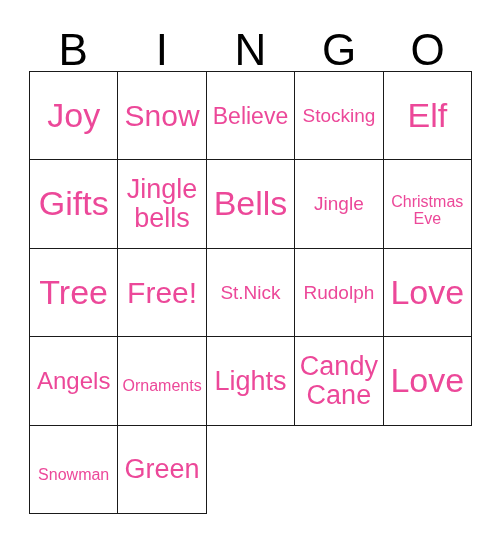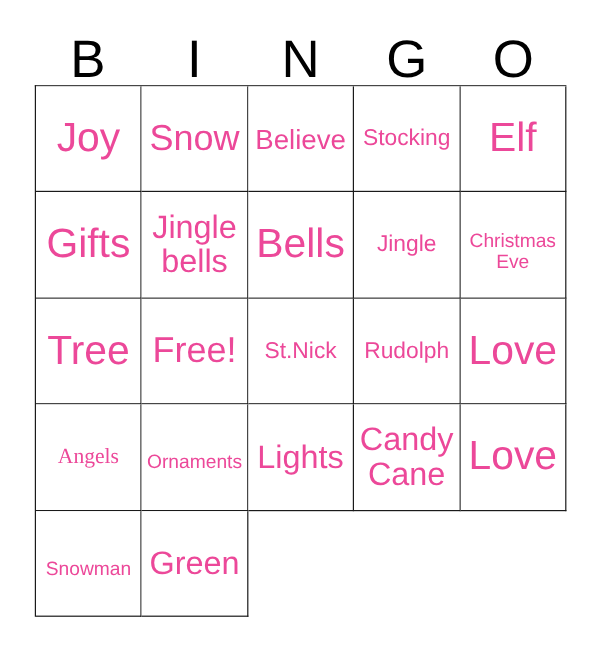--- a/index.html
+++ b/index.html
@@ -151,21 +151,21 @@
       <div class="cell">
         <span class="cell-text fs-xs">St.Nick</span>
       </div>
       <div class="cell">
         <span class="cell-text fs-xs">Rudolph</span>
       </div>
       <div class="cell">
         <span class="cell-text fs-xl">Love</span>
       </div>
       <div class="cell">
-        <span class="cell-text fs-md" style="font-size: 18px; font-family: Liberation Serif, serif;">Angels</span>
+        <span class="cell-text fs-md" style="font-size: 24px;">Angels</span>
       </div>
       <div class="cell">
         <span class="cell-text fs-xxs">Ornaments</span>
       </div>
       <div class="cell">
         <span class="cell-text fs-md">Lights</span>
       </div>
       <div class="cell">
         <span class="cell-text fs-md two-line">Candy
 Cane</span>

